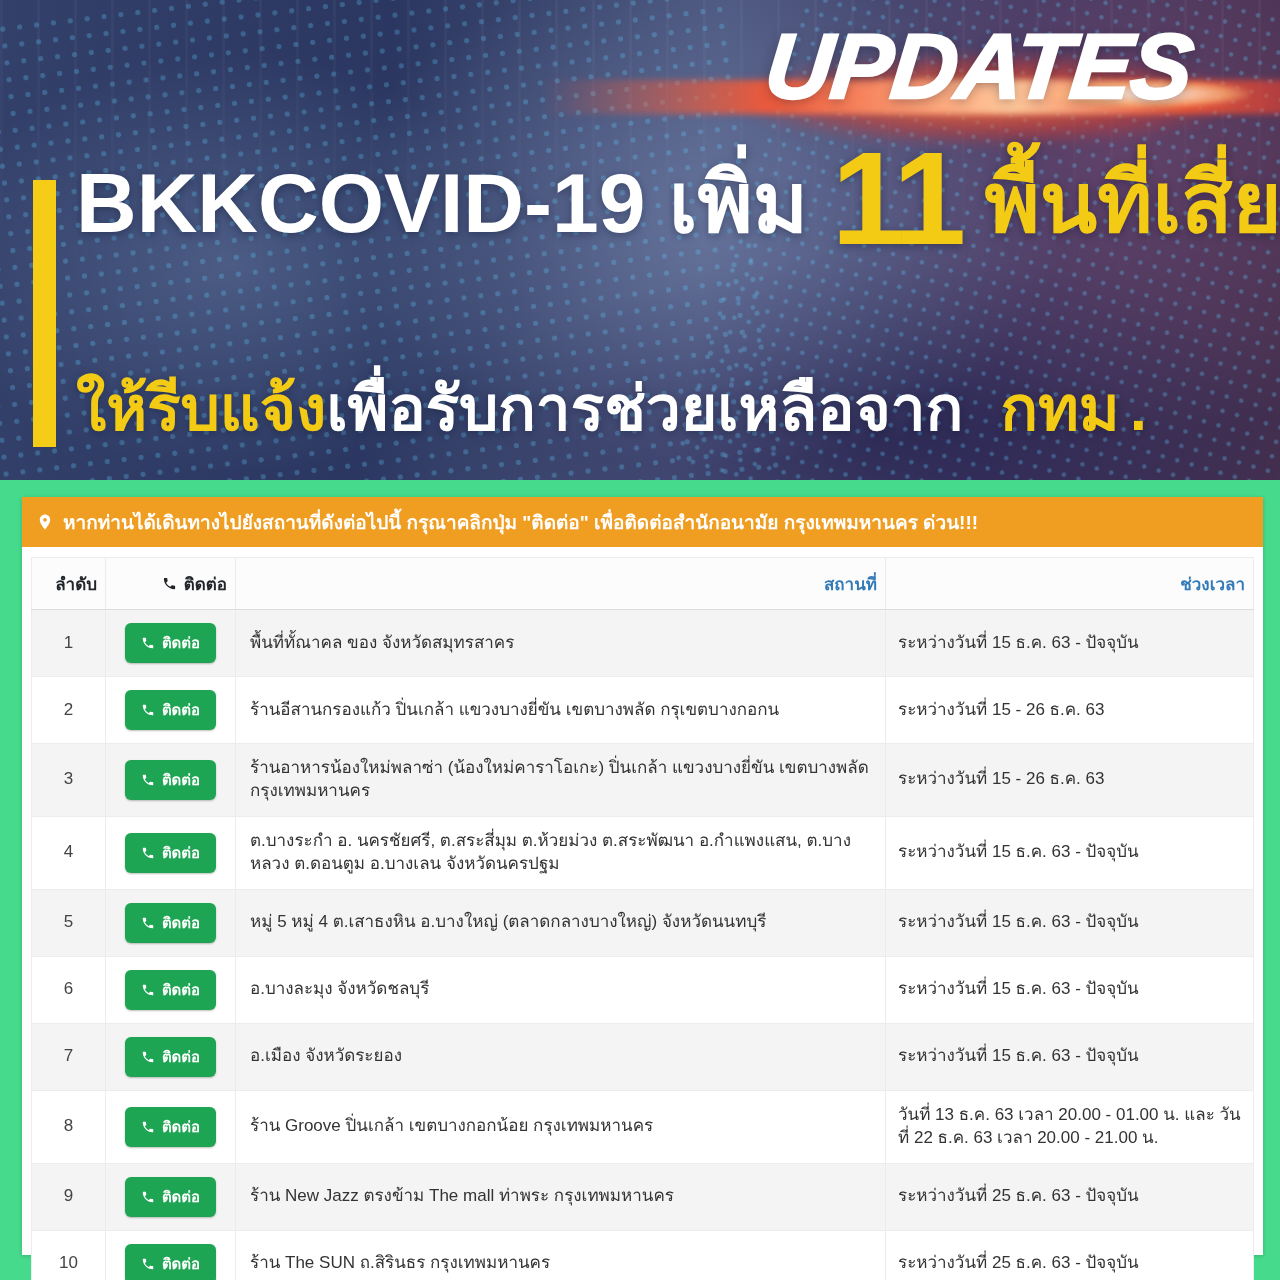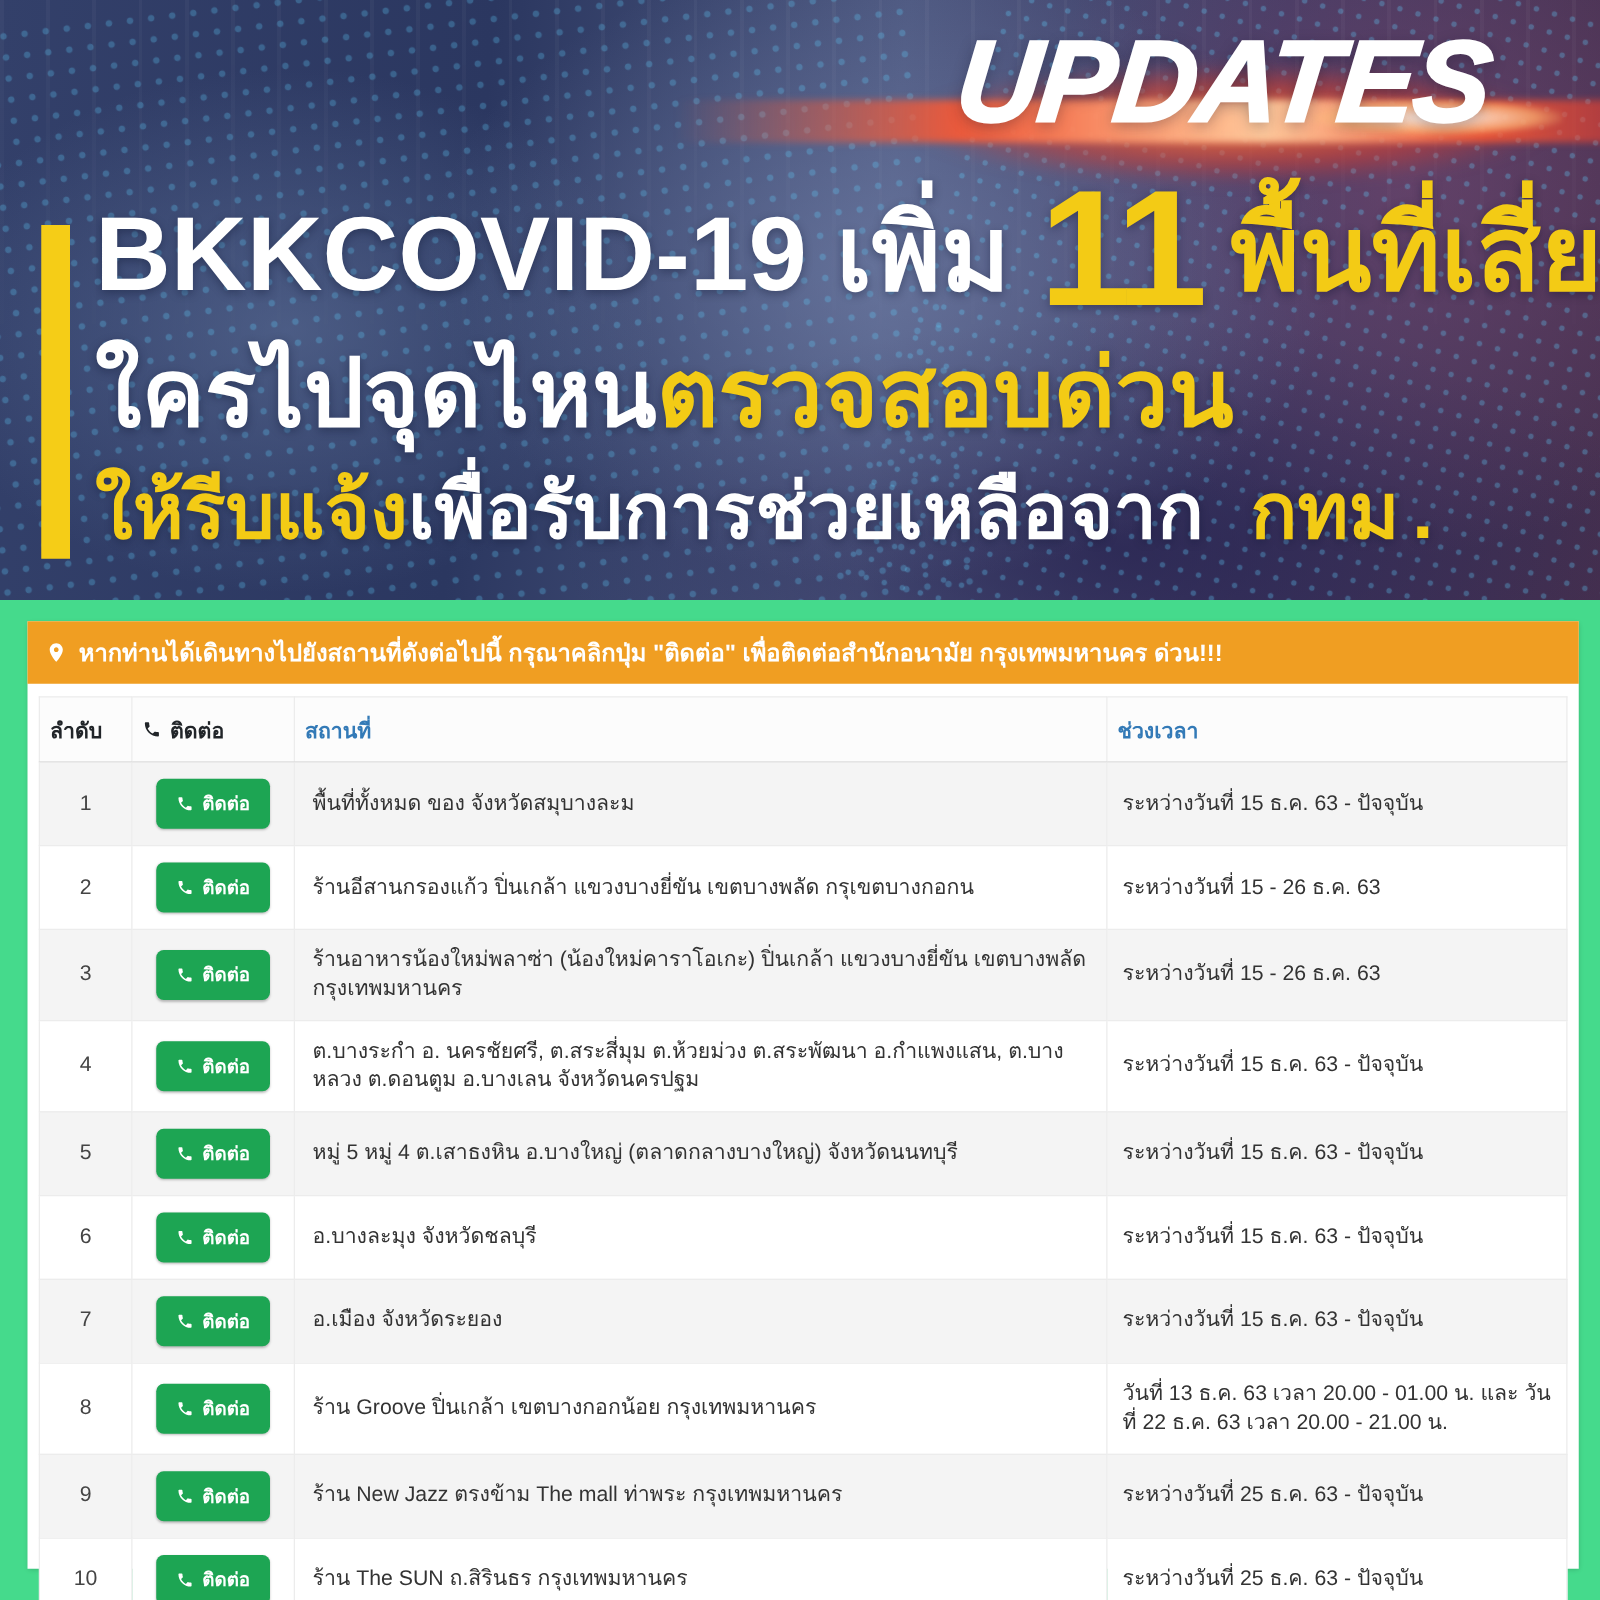--- a/index.html
+++ b/index.html
@@ -43,21 +43,21 @@
   
   .content{position:absolute;left:0;top:480px;width:1280px;height:868px;background:#45da8c;}
   .card{position:absolute;left:22px;top:17px;width:1241px;height:758px;background:#ffffff;
     box-shadow:0 1px 4px rgba(0,0,0,.18);}
   .alert{height:50px;background:#f09e22;color:#fff;display:flex;align-items:center;gap:9px;
     padding:0 14px;font-size:19px;font-weight:700;}
   .alert svg{flex:0 0 auto;}
   .table-wrap{padding:10px 9px 0;}
   table{width:100%;border-collapse:collapse;font-size:17px;color:#333;table-layout:fixed;}
   th,td{border:1px solid #ececec;}
-  thead th{padding:12px 8px;font-weight:700;background:#fcfcfc;border-bottom:1px solid #dcdcdc;text-align:left;}
+  thead th{padding:12px 8px;font-weight:700;background:#fcfcfc;border-bottom:1px solid #dcdcdc;text-align:right;}
   th.dark{color:#212529;}
   th.blue{color:#337ab7;}
   th .th-inner{display:inline-flex;align-items:center;gap:7px;}
   td{padding:13px 12px;vertical-align:middle;line-height:1.35;}
   tbody tr:nth-child(odd) td{background:#f4f4f4;}
   tbody tr:nth-child(even) td{background:#ffffff;}
   td.c-index{text-align:center;color:#444;}
   td.c-contact{text-align:center;}
   td.c-place{text-align:left;padding-left:14px;}
   td.c-period{text-align:left;}
@@ -75,21 +75,20 @@
   <div class="dots-right"></div>
   <div class="flare"></div>
   <div class="flare-wide"></div>
   <div class="flare-core"></div>
 
   <div class="updates">UPDATES</div>
   <div class="accent-bar"></div>
 
   <div class="hl hl1"><span>BKKCOVID-19 เพิ่ม </span><span class="yellow big11">11</span><span class="yellow"> พื้นที่เสี่ยง</span></div>
 
-  <div class="hl hl2"><span>ใครไปจุดไหน</span><span class="yellow">ตรวจสอบด่วน</span></div>
 
   <div class="hl hl3"><span class="yellow">ให้รีบแจ้ง</span><span>เพื่อรับการช่วยเหลือจาก </span><span class="yellow">กทม.</span></div>
 </div>
 
 <div class="content">
   <div class="card">
 
     <div class="alert">
       <svg width="18" height="18" viewBox="0 0 24 24" fill="#ffffff">
         <path d="M12 2C8.13 2 5 5.13 5 9c0 5.25 7 13 7 13s7-7.75 7-13c0-3.87-3.13-7-7-7zm0 9.5c-1.38 0-2.5-1.12-2.5-2.5s1.12-2.5 2.5-2.5 2.5 1.12 2.5 2.5-1.12 2.5-2.5 2.5z"></path>
@@ -126,21 +125,21 @@
   <tr>
     <td class="c-index">1</td>
     <td class="c-contact">
       <button class="contact-btn">
         <svg width="14" height="14" viewBox="0 0 24 24" fill="#ffffff">
           <path d="M6.62 10.79c1.44 2.83 3.76 5.14 6.59 6.59l2.2-2.2c.27-.27.67-.36 1.02-.24 1.12.37 2.33.57 3.57.57.55 0 1 .45 1 1V20c0 .55-.45 1-1 1-9.39 0-17-7.61-17-17 0-.55.45-1 1-1h3.5c.55 0 1 .45 1 1 0 1.25.2 2.45.57 3.57.11.35.03.74-.25 1.02l-2.2 2.2z"></path>
         </svg>
         <span>ติดต่อ</span>
       </button>
     </td>
-    <td class="c-place">พื้นที่ทั้งหมด ของ จังหวัดสมุบางละม</td>
+    <td class="c-place">พื้นที่ทั้ณาคล ของ จังหวัดสมุทรสาคร</td>
     <td class="c-period">ระหว่างวันที่ 15 ธ.ค. 63 - ปัจจุบัน</td>
   </tr>
 
   <tr>
     <td class="c-index">2</td>
     <td class="c-contact">
       <button class="contact-btn">
         <svg width="14" height="14" viewBox="0 0 24 24" fill="#ffffff">
           <path d="M6.62 10.79c1.44 2.83 3.76 5.14 6.59 6.59l2.2-2.2c.27-.27.67-.36 1.02-.24 1.12.37 2.33.57 3.57.57.55 0 1 .45 1 1V20c0 .55-.45 1-1 1-9.39 0-17-7.61-17-17 0-.55.45-1 1-1h3.5c.55 0 1 .45 1 1 0 1.25.2 2.45.57 3.57.11.35.03.74-.25 1.02l-2.2 2.2z"></path>
         </svg>

